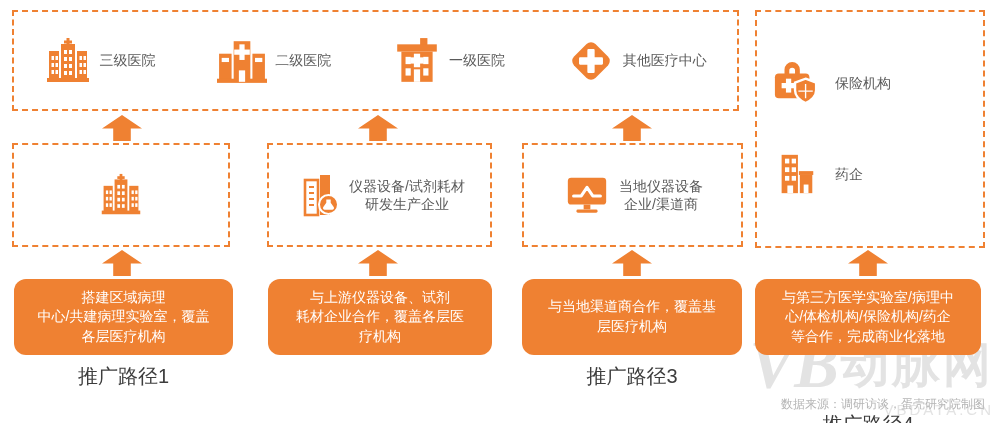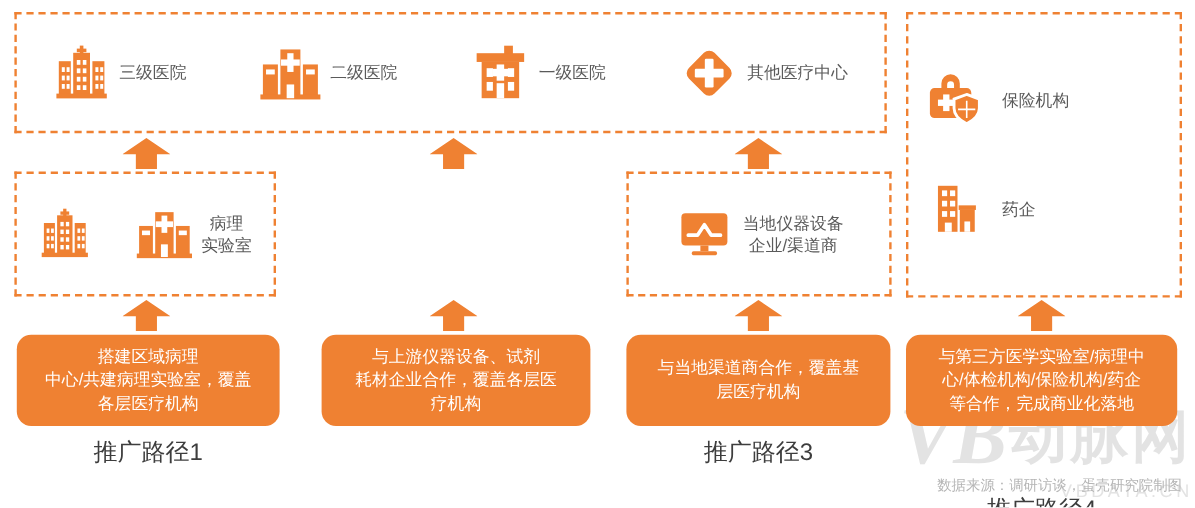--- a/index.html
+++ b/index.html
@@ -212,43 +212,37 @@
               <rect x="35.5" y="19" width="2.5" height="4"></rect>
               <rect x="39.5" y="19" width="2.5" height="4"></rect>
               <rect x="35.5" y="26" width="2.5" height="4"></rect>
               <rect x="39.5" y="26" width="2.5" height="4"></rect>
               <rect x="35.5" y="33" width="2.5" height="4"></rect>
               <rect x="39.5" y="33" width="2.5" height="4"></rect>
             </g>
           </svg>
       </span>
     </div>
-    <div class="icon-item">
-      <span class="icon">
-        <svg viewBox="0 0 48 48" width="48" height="46">
-            <g fill="currentColor">
-              <rect x="16" y="5" width="16" height="39"></rect>
-              <rect x="2" y="17" width="12" height="27"></rect>
-              <rect x="34" y="17" width="12" height="27"></rect>
-              <rect x="0" y="41" width="48" height="4"></rect>
-            </g>
-            <g fill="#fff">
-              <rect x="21.5" y="8" width="5" height="15"></rect>
-              <rect x="16.5" y="13" width="15" height="5"></rect>
-              <rect x="4.5" y="21" width="7" height="4"></rect>
-              <rect x="36.5" y="21" width="7" height="4"></rect>
-              <rect x="21" y="33" width="6" height="11"></rect>
-            </g>
-          </svg>
-      </span>
-      <span class="icon-label">病理
-实验室</span>
-    </div>
-  </div>
-
+  </div>
+
+  <div id="mid-box-2" class="dashed">
+    <div class="icon-item">
+      <span class="icon">
+        <svg viewBox="0 0 48 48" width="48" height="48">
+            <rect x="11" y="9" width="13" height="35" fill="#fff" stroke="currentColor" stroke-width="2.6"></rect>
+            <path d="M15 16 h5 M15 22 h5 M15 28 h5 M15 34 h5" stroke="currentColor" stroke-width="2" fill="none"></path>
+            <rect x="26" y="4" width="10" height="40" fill="currentColor"></rect>
+            <circle cx="34.5" cy="33.5" r="9.5" fill="currentColor" stroke="#fff" stroke-width="2"></circle>
+            <path fill="#fff" d="M32.3 28.5 h4.4 v3.2 l3 4.3 c.8 1.2 0 2.8-1.5 2.8 h-7.4 c-1.5 0-2.3-1.6-1.5-2.8 l3-4.3 Z"></path>
+          </svg>
+      </span>
+      <span class="icon-label">仪器设备/试剂耗材
+研发生产企业</span>
+    </div>
+  </div>
 
   <div id="mid-box-3" class="dashed">
     <div class="icon-item">
       <span class="icon">
         <svg viewBox="0 0 48 48" width="50" height="46">
             <rect x="4" y="6" width="40" height="28" rx="3.5" fill="currentColor"></rect>
             <path d="M10 25 h8 l6 -9 l6 9 h8" stroke="#fff" stroke-width="3.2" fill="none" stroke-linecap="round" stroke-linejoin="round"></path>
             <rect x="20.5" y="34" width="7" height="5" fill="currentColor"></rect>
             <rect x="13" y="39" width="22" height="3.5" rx="1.5" fill="currentColor"></rect>
           </svg>

